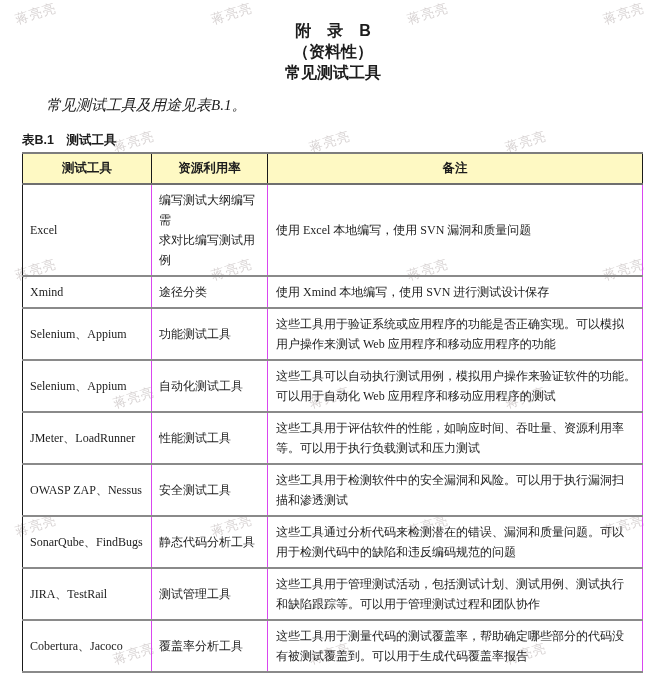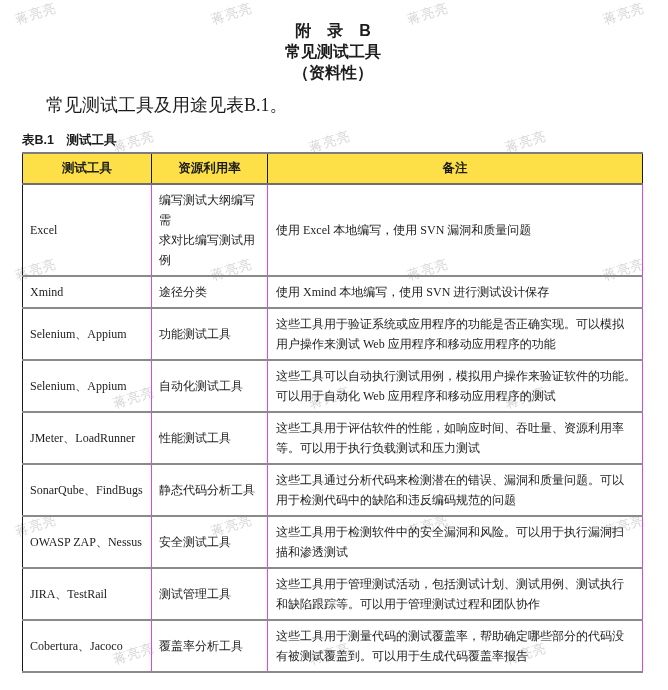--- a/index.html
+++ b/index.html
@@ -32,40 +32,41 @@
   }
   .doc-header{
     text-align:center;
     font-family:"Liberation Sans", sans-serif;
     font-weight:bold;
     font-size:16px;
     line-height:21px;
   }
   .intro{
     margin:13px 0 0 0;
-    font-size:18px;
+    font-size:15px;
     text-indent:24px;
     line-height:18px;
+    font-style:italic;
   }
   .table-caption{
     margin-top:17px;
     text-align:left;
     font-family:"Liberation Sans", sans-serif;
     font-weight:bold;
     font-size:12.5px;
     line-height:18px;
   }
   table.tools{
     margin-top:3px;
     border-collapse:collapse;
     table-layout:fixed;
     width:620px;
   }
   table.tools th{
-    background:#fde047;
+    background:#fef9c3;
     border-top:2px solid #7d7d7d;
     border-bottom:2px solid #6f6f6f;
     border-left:1px solid #1a1a1a;
     border-right:1px solid #1a1a1a;
     font-family:"Liberation Sans", sans-serif;
     font-weight:bold;
     font-size:12.5px;
     padding:6px 4px;
     text-align:center;
   }
@@ -107,22 +108,22 @@
     <span class="watermark" style="left: 603px; top: 517px;">蒋亮亮</span>
     <span class="watermark" style="left: 113px; top: 645px;">蒋亮亮</span>
     <span class="watermark" style="left: 309px; top: 645px;">蒋亮亮</span>
     <span class="watermark" style="left: 505px; top: 645px;">蒋亮亮</span>
   </div>
 
 <div class="page">
 
   <div class="doc-header">
     <div>附　录　B</div>
+    <div>（资料性）</div>
     <div>常见测试工具</div>
-    <div>（资料性）</div>
   </div>
 
   <p class="intro">常见测试工具及用途见表B.1。</p>
 
   <div class="table-caption">表B.1　测试工具</div>
 
   <table class="tools">
     <colgroup>
       <col style="width:129px">
       <col style="width:116px">
@@ -165,34 +166,34 @@
   </tr>
 
   <tr>
     <td class="col-tool">JMeter、LoadRunner</td>
     <td class="col-category">性能测试工具</td>
     <td class="col-note">这些工具用于评估软件的性能，如响应时间、吞吐量、资源利用率
 等。可以用于执行负载测试和压力测试</td>
   </tr>
 
   <tr>
+    <td class="col-tool">OWASP ZAP、Nessus</td>
+    <td class="col-category">安全测试工具</td>
+    <td class="col-note">这些工具用于检测软件中的安全漏洞和风险。可以用于执行漏洞扫
+描和渗透测试</td>
+  </tr>
+
+  <tr>
     <td class="col-tool">SonarQube、FindBugs</td>
     <td class="col-category">静态代码分析工具</td>
     <td class="col-note">这些工具通过分析代码来检测潜在的错误、漏洞和质量问题。可以
 用于检测代码中的缺陷和违反编码规范的问题</td>
   </tr>
 
   <tr>
-    <td class="col-tool">OWASP ZAP、Nessus</td>
-    <td class="col-category">安全测试工具</td>
-    <td class="col-note">这些工具用于检测软件中的安全漏洞和风险。可以用于执行漏洞扫
-描和渗透测试</td>
-  </tr>
-
-  <tr>
     <td class="col-tool">JIRA、TestRail</td>
     <td class="col-category">测试管理工具</td>
     <td class="col-note">这些工具用于管理测试活动，包括测试计划、测试用例、测试执行
 和缺陷跟踪等。可以用于管理测试过程和团队协作</td>
   </tr>
 
   <tr>
     <td class="col-tool">Cobertura、Jacoco</td>
     <td class="col-category">覆盖率分析工具</td>
     <td class="col-note">这些工具用于测量代码的测试覆盖率，帮助确定哪些部分的代码没

